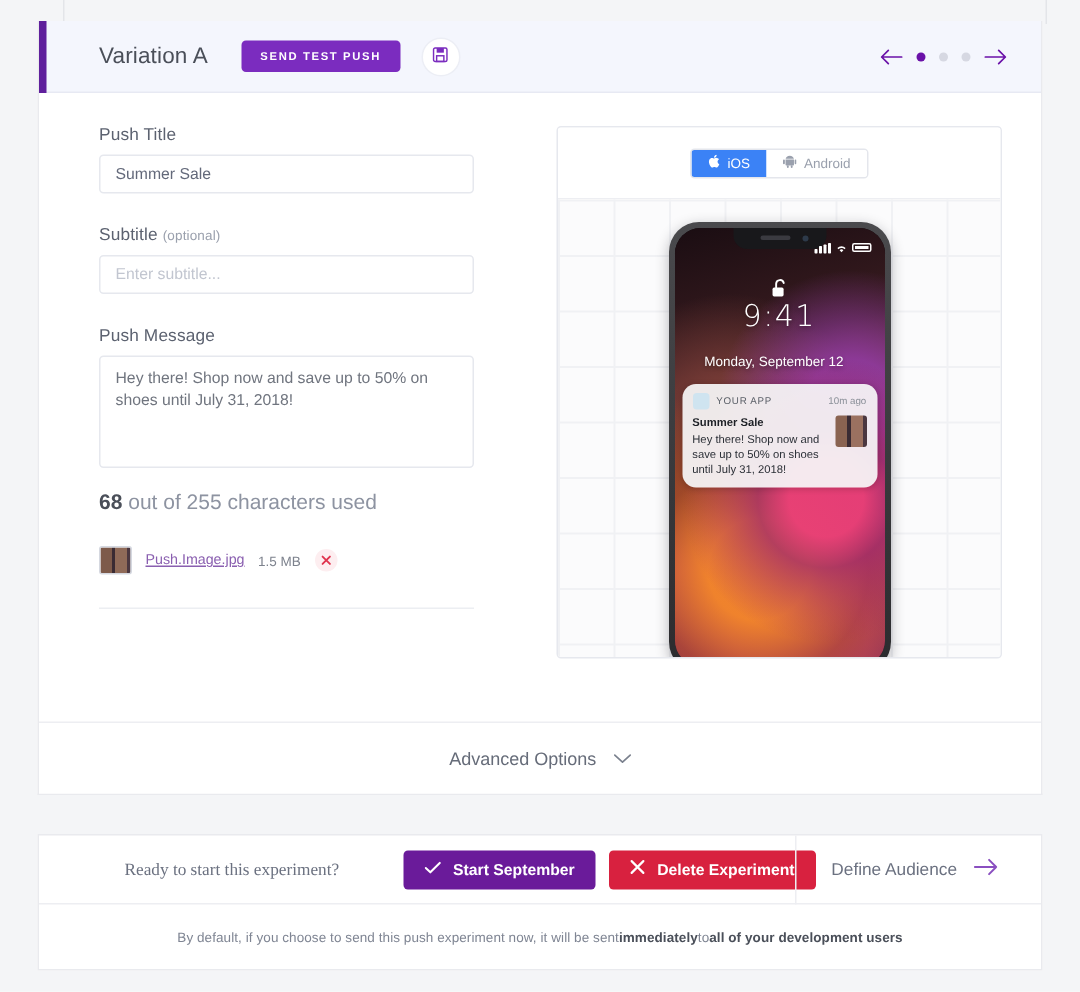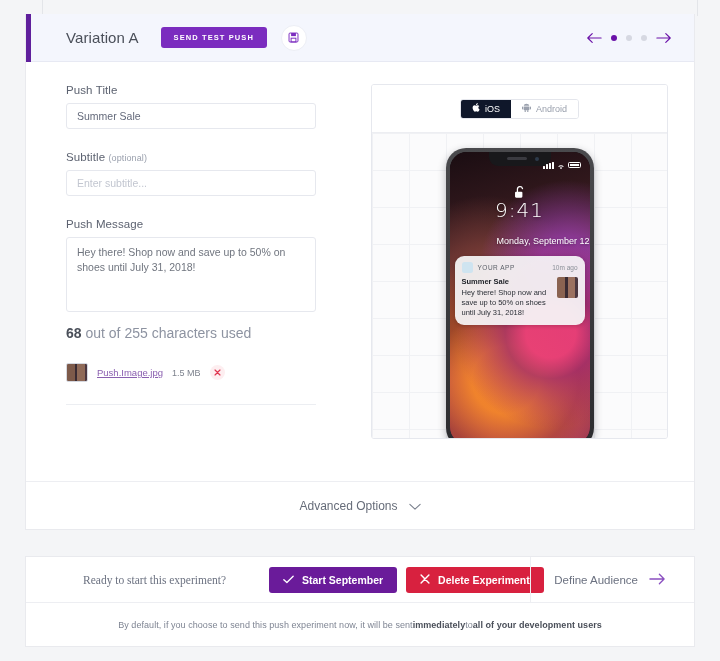--- a/index.html
+++ b/index.html
@@ -169,21 +169,21 @@
     height: 20px;
   }
   .seg-btn {
     display: flex; align-items: center; gap: 5px;
     padding: 0 11px;
     font-size: 9px;
     cursor: pointer;
     background: #fff; color: #9aa0ad;
     height: 100%;
   }
-  .seg-btn.active { background: #0f172a; color: #fff; justify-content: space-between; }
+  .seg-btn.active { background: #3b82f6; color: #fff; justify-content: space-between; }
 
   .phone-stage {
     position: relative;
     height: 306px;
     background-color: #fbfbfc;
     background-image:
       linear-gradient(to right, #f0f1f4 1px, transparent 1px),
       linear-gradient(to bottom, #f0f1f4 1px, transparent 1px);
     background-size: 37px 37px;
     overflow: hidden;
@@ -250,25 +250,26 @@
     color: #fff;
     font-size: 20px;
     font-weight: 200;
     letter-spacing: 1px;
     font-family: "DejaVu Sans", sans-serif;
     z-index: 6;
     text-shadow: 0 1px 3px rgba(0,0,0,.4);
   }
   .lock-date {
     position: absolute; top: 84px; left: 0; right: 0;
-    text-align: right;
+    text-align: left;
     color: #fff;
     font-size: 9px;
     z-index: 6;
     text-shadow: 0 1px 3px rgba(0,0,0,.4);
+    padding-left: 20px;
   }
   .notif {
     position: absolute;
     left: 5px; right: 5px; top: 104px;
     background: rgba(246,246,248,.93);
     border-radius: 9px;
     padding: 6px 7px 7px;
     z-index: 7;
     box-shadow: 0 1px 4px rgba(0,0,0,.2);
   }

